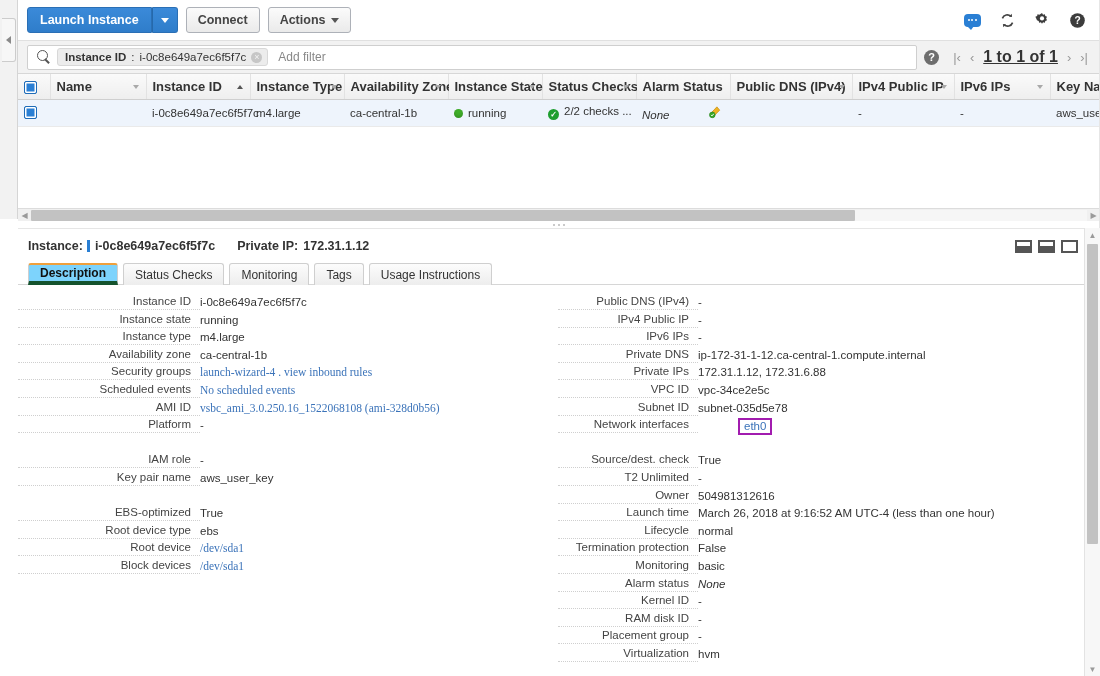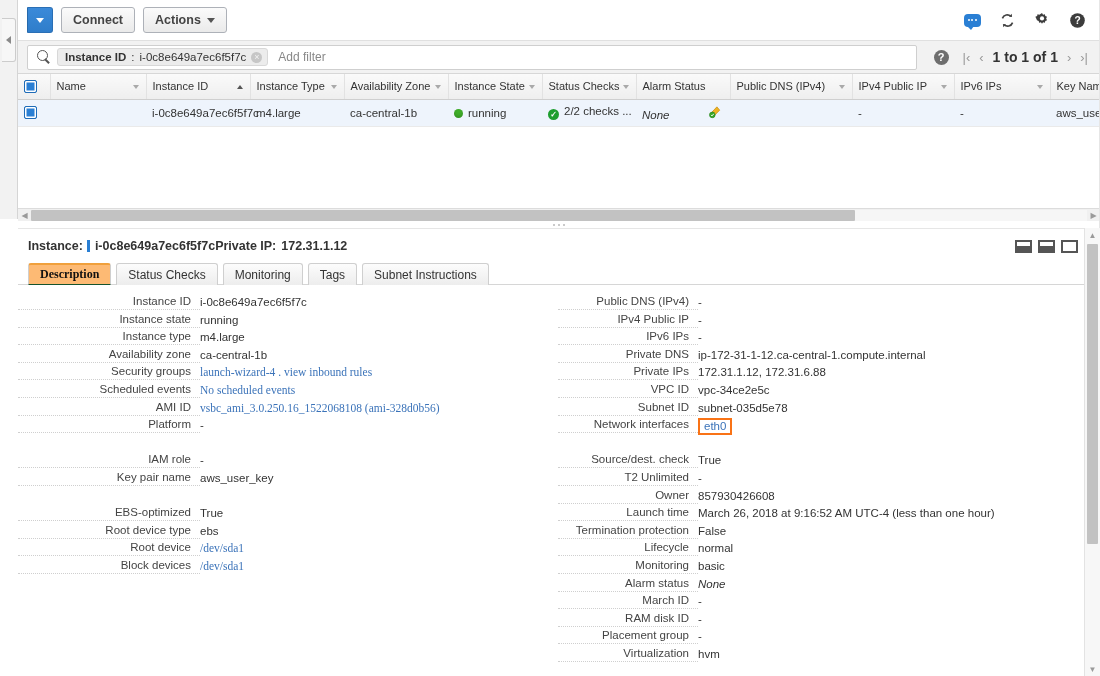--- a/index.html
+++ b/index.html
@@ -117,29 +117,29 @@
     cursor: pointer; font-family: "Liberation Sans", sans-serif;
   }
   .addfilter { color: #888; font-size: 12px; margin-left: 10px; }
   .help-circle {
     width: 15px; height: 15px; border-radius: 50%; background: #6e6e6e;
     color: #fff; font-size: 11px; font-weight: bold; line-height: 15px;
     text-align: center; margin-left: auto; flex: none;
   }
   .pager { display: flex; align-items: center; gap: 9px; padding: 0 12px 0 14px; color:#999; }
   .pager .pg { cursor: pointer; font-size: 13px; }
-  .pager .count { color: #333; font-weight: bold; font-size: 14px; }
+  .pager .count { color: #333; font-weight: bold; font-size: 16px; text-decoration: underline; }
 
   
   .tablewrap { position: absolute; left: 18px; top: 74px; right: 0; height: 138px; background:#fff; overflow: hidden; }
   table.grid { border-collapse: collapse; width: 1160px; table-layout: fixed; }
   table.grid th {
     background: linear-gradient(#fafafa,#eeeeee);
     border-bottom: 1px solid #cfcfcf; border-right: 1px solid #e2e2e2;
-    height: 25px; font-size: 11px; color: #333; font-weight: normal;
+    height: 25px; font-size: 13px; color: #333; font-weight: bold;
     text-align: left; padding: 0 6px; white-space: nowrap; position: relative;
     cursor: pointer;
   }
   table.grid th .sortcaret {
     position: absolute; right: 7px; top: 11px;
     width:0;height:0;border-left:3.5px solid transparent;border-right:3.5px solid transparent;
     border-top:4px solid #a9a9a9;
   }
   table.grid th .sortcaret.up { border-top:none; border-bottom:4px solid #555; }
   table.grid td {
@@ -181,60 +181,60 @@
 
   
   .details {
     position: absolute; left: 18px; top: 228px; right: 16px; bottom: 0;
     background: #fff; border-top: 1px solid #e6e6e6;
   }
   .det-head { height: 28px; display: flex; align-items: center; padding: 6px 0 0 10px; }
   .det-head .lbl { font-size: 12.5px; font-weight: bold; color: #333; }
   .det-head .bar { display:inline-block; width:3px; height:12px; background:#2a7fd4; margin: 0 5px 0 4px; vertical-align:-1px;}
   .det-head .val { font-size: 12.5px; font-weight: bold; color: #333; }
-  .det-head .pip { }
+  .det-head .pip { margin-left: 22px; }
   .panel-btns { margin-left: auto; display:flex; gap: 6px; padding-right: 6px; }
   .pbtn { width:17px;height:13px;border:2px solid #555;background:#fff;cursor:pointer;position:relative;}
   .pbtn.split::after{content:"";position:absolute;left:0;right:0;bottom:0;height:5px;background:#555;}
   .pbtn.bottom::after{content:"";position:absolute;left:0;right:0;bottom:0;height:0;background:#555;}
 
   
   .tabs { display:flex; align-items:flex-end; gap:5px; padding: 6px 0 0 10px; height: 28px;
           border-bottom: 1px solid #d6d6d6; position: relative; }
   .tab {
     height: 22px; padding: 0 11px; font-size: 12px; color: #333;
     background: linear-gradient(#fcfcfc,#ededed);
     border: 1px solid #cfcfcf; border-bottom: none; border-radius: 3px 3px 0 0;
     display: flex; align-items: center; cursor: pointer; position: relative; top:1px;
   }
   .tab.active {
-    background: #fdba74; border-top: 2px solid #f0a03c; font-weight: bold;
-    color: #111; border-bottom: 1px solid #14532d; z-index:2;font-family:Liberation Serif, serif;
+    background: #7dd3fc; border-top: 2px solid #f0a03c; font-weight: bold;
+    color: #111; border-bottom: 4px solid #14532d; z-index:2;
   }
 
   
   .fields { position:absolute; left:0; right:0; top:62px; bottom:0; overflow:hidden; }
   .col { position:absolute; top:4px; }
   .col-left { left: 0; width: 540px; }
   .col-right { left: 540px; width: 520px; }
   .frow { display: flex; align-items: flex-start; height: 17.6px; }
   .fkey {
     width: 182px; text-align: right; padding-right: 9px;
     font-size: 11.5px; color: #444; white-space: nowrap;
     border-bottom: 1px dotted #cfcfcf; height: 15px; line-height: 13px;
   }
   .col-right .fkey { width: 140px; }
   .fval { font-size: 11.5px; color: #333; white-space: nowrap; line-height: 13px; padding-top:1px;}
   .fval.link, .flink { color: #3b73b9; font-family: Liberation Serif, serif; }
   .flink { cursor: pointer; }
   .frow.spacer { height: 17.6px; }
   .frow.spacer .fkey { border-bottom: none; }
   .hl-box {
-    display:inline-block; border: 2px solid #f97316; padding: 0 4px; color:#3b73b9;
-    line-height: 13px; position: relative; top: -1px;
+    display:inline-block; border: 2px solid #a21caf; padding: 0 4px; color:#3b73b9;
+    line-height: 13px; position: relative; top: -1px; margin-left: 40px;
   }
 
   
   .vscroll {
     position: absolute; right: 0; top: 228px; bottom: 0; width: 16px;
     background: #f7f7f7; border-left: 1px solid #e3e3e3;
   }
   .vscroll .varrow { height: 14px; display:flex;align-items:center;justify-content:center;color:#9a9a9a;font-size:8px;cursor:pointer;}
   .vscroll .vthumb { position:absolute; left:2px; right:2px; top:16px; height: 300px; background:#c2c2c2; border-radius:1px; cursor:pointer;}
   .vscroll .varrow.bot { position:absolute; bottom:0; left:0; right:0; }
@@ -246,20 +246,21 @@
 
 <div id="app">
 
   <div class="left-rail">
     <div class="rail-collapse">
       <span class="tri"></span>
     </div>
   </div>
 
   <div class="toolbar">
+    <div class="btn btn-primary">Launch Instance</div>
     <div class="btn-primary-caret">
       <span class="caret-white"></span>
     </div>
     <span class="tb-gap"></span>
     <div class="btn">Connect</div>
     <span class="tb-gap"></span>
     <div class="btn">
       <span>Actions</span>
       <span class="caret-dark"></span>
     </div>
@@ -394,21 +395,21 @@
         <div class="tab">
           <span>Status Checks</span>
         </div>
         <div class="tab">
           <span>Monitoring</span>
         </div>
         <div class="tab">
           <span>Tags</span>
         </div>
         <div class="tab">
-          <span>Subnet Instructions</span>
+          <span>Usage Instructions</span>
         </div>
       </div>
 
     <div class="fields">
       <div class="col col-left" id="col-left">
           <div class="frow">
             <div class="fkey">Instance ID</div>
             <div class="fval">i-0c8e649a7ec6f5f7c</div>
           </div>
           <div class="frow">
@@ -512,44 +513,44 @@
           <div class="frow">
             <div class="fkey">Source/dest. check</div>
             <div class="fval">True</div>
           </div>
           <div class="frow">
             <div class="fkey">T2 Unlimited</div>
             <div class="fval">-</div>
           </div>
           <div class="frow">
             <div class="fkey">Owner</div>
-            <div class="fval">857930426608</div>
+            <div class="fval">504981312616</div>
           </div>
           <div class="frow">
             <div class="fkey">Launch time</div>
             <div class="fval">March 26, 2018 at 9:16:52 AM UTC-4 (less than one hour)</div>
           </div>
           <div class="frow">
+            <div class="fkey">Lifecycle</div>
+            <div class="fval">normal</div>
+          </div>
+          <div class="frow">
             <div class="fkey">Termination protection</div>
             <div class="fval">False</div>
           </div>
           <div class="frow">
-            <div class="fkey">Lifecycle</div>
-            <div class="fval">normal</div>
-          </div>
-          <div class="frow">
             <div class="fkey">Monitoring</div>
             <div class="fval">basic</div>
           </div>
           <div class="frow">
             <div class="fkey">Alarm status</div>
             <div class="fval italic-none">None</div>
           </div>
           <div class="frow">
-            <div class="fkey">March ID</div>
+            <div class="fkey">Kernel ID</div>
             <div class="fval">-</div>
           </div>
           <div class="frow">
             <div class="fkey">RAM disk ID</div>
             <div class="fval">-</div>
           </div>
           <div class="frow">
             <div class="fkey">Placement group</div>
             <div class="fval">-</div>
           </div>

